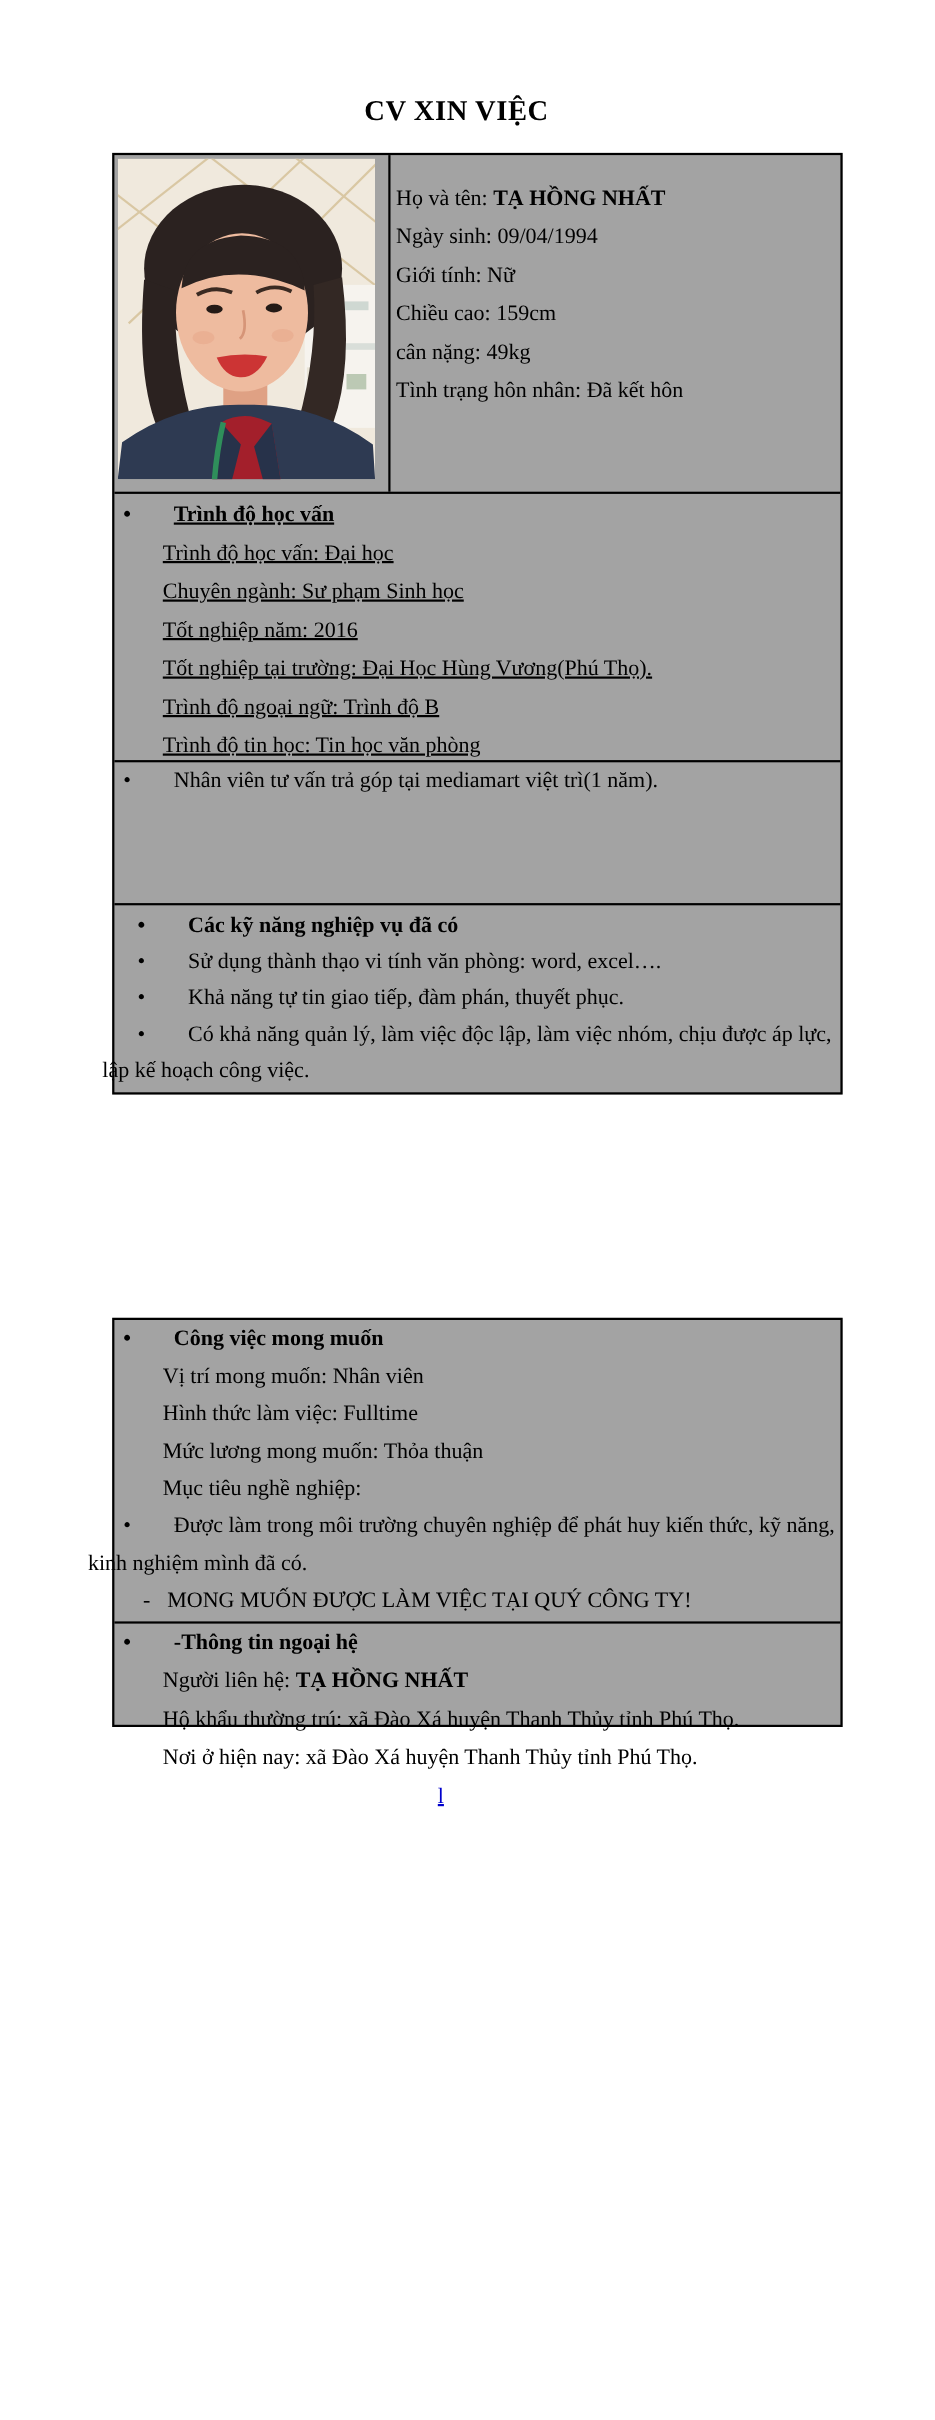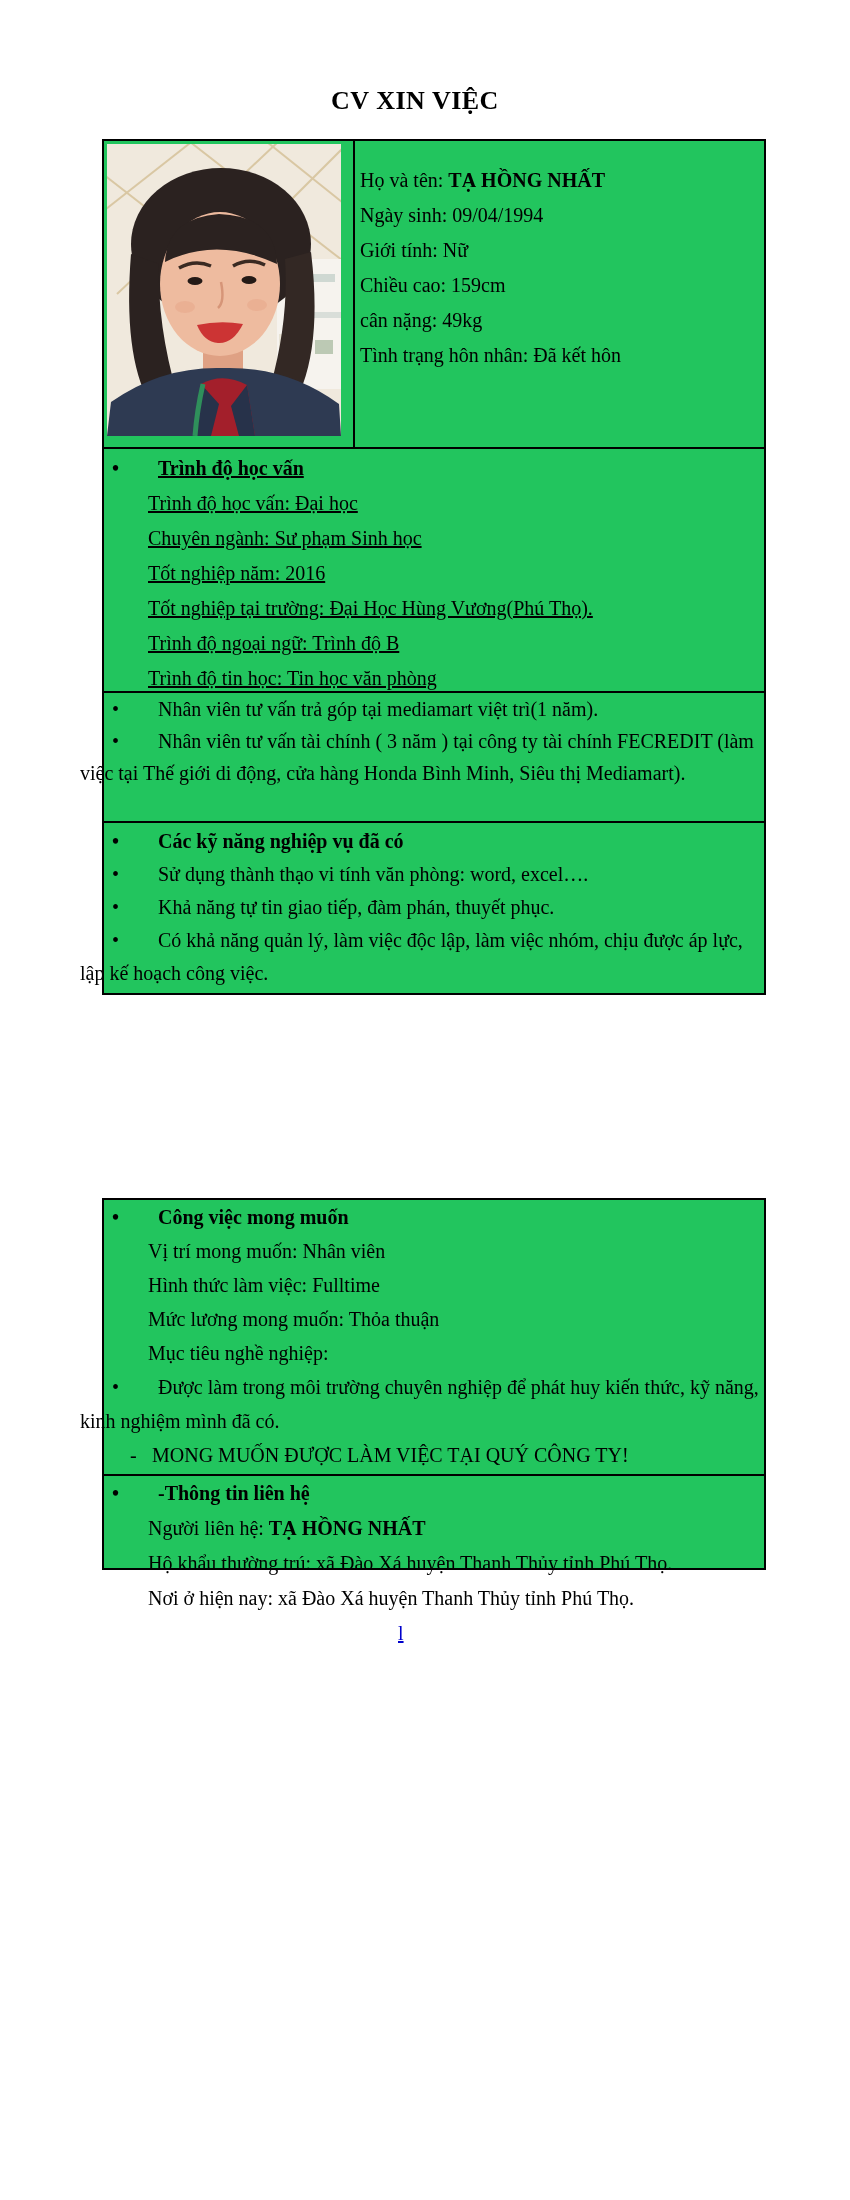--- a/index.html
+++ b/index.html
@@ -5,29 +5,29 @@
   html,body{margin:0;padding:0;}
   body{
     width:850px;height:2200px;background:#ffffff;position:relative;
     font-family:"Liberation Serif","DejaVu Serif",serif;
     color:#000;font-size:20px;
   }
   .title{
     position:absolute;top:86px;left:0;width:830px;text-align:center;
     font-size:26px;font-weight:bold;letter-spacing:.5px;
   }
-  .tbl{position:absolute;left:102px;width:664px;border:2px solid #000;box-sizing:border-box;background:#22c55e;}
+  .tbl{position:absolute;left:102px;width:664px;border:2px solid #000;box-sizing:border-box;background:#a3a3a3;}
   .t1{top:139px;height:856px;}
   .t2{top:1198px;height:372px;}
   .row{border-bottom:2px solid #000;box-sizing:content-box;position:relative;}
   .row:last-child{border-bottom:none;}
   .r-photo{height:306px;display:flex;}
   .r-edu{height:244px;line-height:35px;padding-top:2px;box-sizing:border-box;text-decoration:underline;}
   .r-exp{height:128px;line-height:32px;}
-  .r-skill{height:168px;line-height:33px;padding-top:2px;box-sizing:border-box;}
+  .r-skill{height:168px;line-height:33px;padding-top:2px;box-sizing:border-box;padding-left:13px;}
   .r-job{height:274px;line-height:34px;}
   .r-contact{height:222px;line-height:35px;}
   .cell-photo{width:249px;border-right:2px solid #000;box-sizing:content-box;flex:none;}
   .cell-info{flex:1;padding:22px 8px 0 5px;line-height:35px;box-sizing:border-box;}
   .marker{display:inline-block;width:54px;padding-left:8px;box-sizing:border-box;}
   .hline{font-weight:bold;}
   .pl{margin-left:44px;}
   .bp{margin-left:-24px;padding-right:2px;text-indent:32px;}
   .bp .marker2{display:inline-block;width:46px;text-indent:0;}
   .dashp{margin-left:26px;}
@@ -100,21 +100,20 @@
     <div class="pl">Trình độ học vấn: Đại học</div>
     <div class="pl">Chuyên ngành: Sư phạm Sinh học</div>
     <div class="pl">Tốt nghiệp năm: 2016</div>
     <div class="pl">Tốt nghiệp tại trường: Đại Học Hùng Vương(Phú Thọ).</div>
     <div class="pl">Trình độ ngoại ngữ: Trình độ B</div>
     <div class="pl">Trình độ tin học: Tin học văn phòng</div>
   </div>
 
   <div class="row r-exp">
     <div class="bp"><span class="marker2">•</span><span>Nhân viên tư vấn trả góp tại mediamart việt trì(1 năm).</span></div>
-    <div class="bp"><span class="marker2">•</span><span>Nhân viên tư vấn tài chính ( 3 năm ) tại công ty tài chính FECREDIT (làm việc tại Thế giới di động, cửa hàng Honda Bình Minh, Siêu thị Mediamart).</span></div>
   </div>
 
   <div class="row r-skill">
     <div class="hline"><span class="marker">•</span><span>Các kỹ năng nghiệp vụ đã có</span></div>
     <div class="bp"><span class="marker2">•</span><span>Sử dụng thành thạo vi tính văn phòng: word, excel….</span></div>
     <div class="bp"><span class="marker2">•</span><span>Khả năng tự tin giao tiếp, đàm phán, thuyết phục.</span></div>
     <div class="bp"><span class="marker2">•</span><span>Có khả năng quản lý, làm việc độc lập, làm việc nhóm, chịu được áp lực, lập kế hoạch công việc.</span></div>
   </div>
 </div>
 
@@ -124,19 +123,19 @@
     <div class="hline"><span class="marker">•</span><span>Công việc mong muốn</span></div>
     <div class="pl">Vị trí mong muốn: Nhân viên</div>
     <div class="pl">Hình thức làm việc: Fulltime</div>
     <div class="pl">Mức lương mong muốn: Thỏa thuận</div>
     <div class="pl">Mục tiêu nghề nghiệp:</div>
     <div class="bp"><span class="marker2">•</span><span>Được làm trong môi trường chuyên nghiệp để phát huy kiến thức, kỹ năng, kinh nghiệm mình đã có.</span></div>
     <div class="dashp"><span class="dashmark">-</span><span>MONG MUỐN ĐƯỢC LÀM VIỆC TẠI QUÝ CÔNG TY!</span></div>
   </div>
 
   <div class="row r-contact">
-    <div class="hline"><span class="marker">•</span><span>-Thông tin liên hệ</span></div>
+    <div class="hline"><span class="marker">•</span><span>-Thông tin ngoại hệ</span></div>
     <div class="pl"><span>Người liên hệ: </span><b>TẠ HỒNG NHẤT</b></div>
     <div class="pl">Hộ khẩu thường trú: xã Đào Xá huyện Thanh Thủy tỉnh Phú Thọ.</div>
     <div class="pl">Nơi ở hiện nay: xã Đào Xá huyện Thanh Thủy tỉnh Phú Thọ.</div>
     <div class="linkline"><a class="doclink">l</a></div>
   </div>
 </div>
 
 </body></html>

